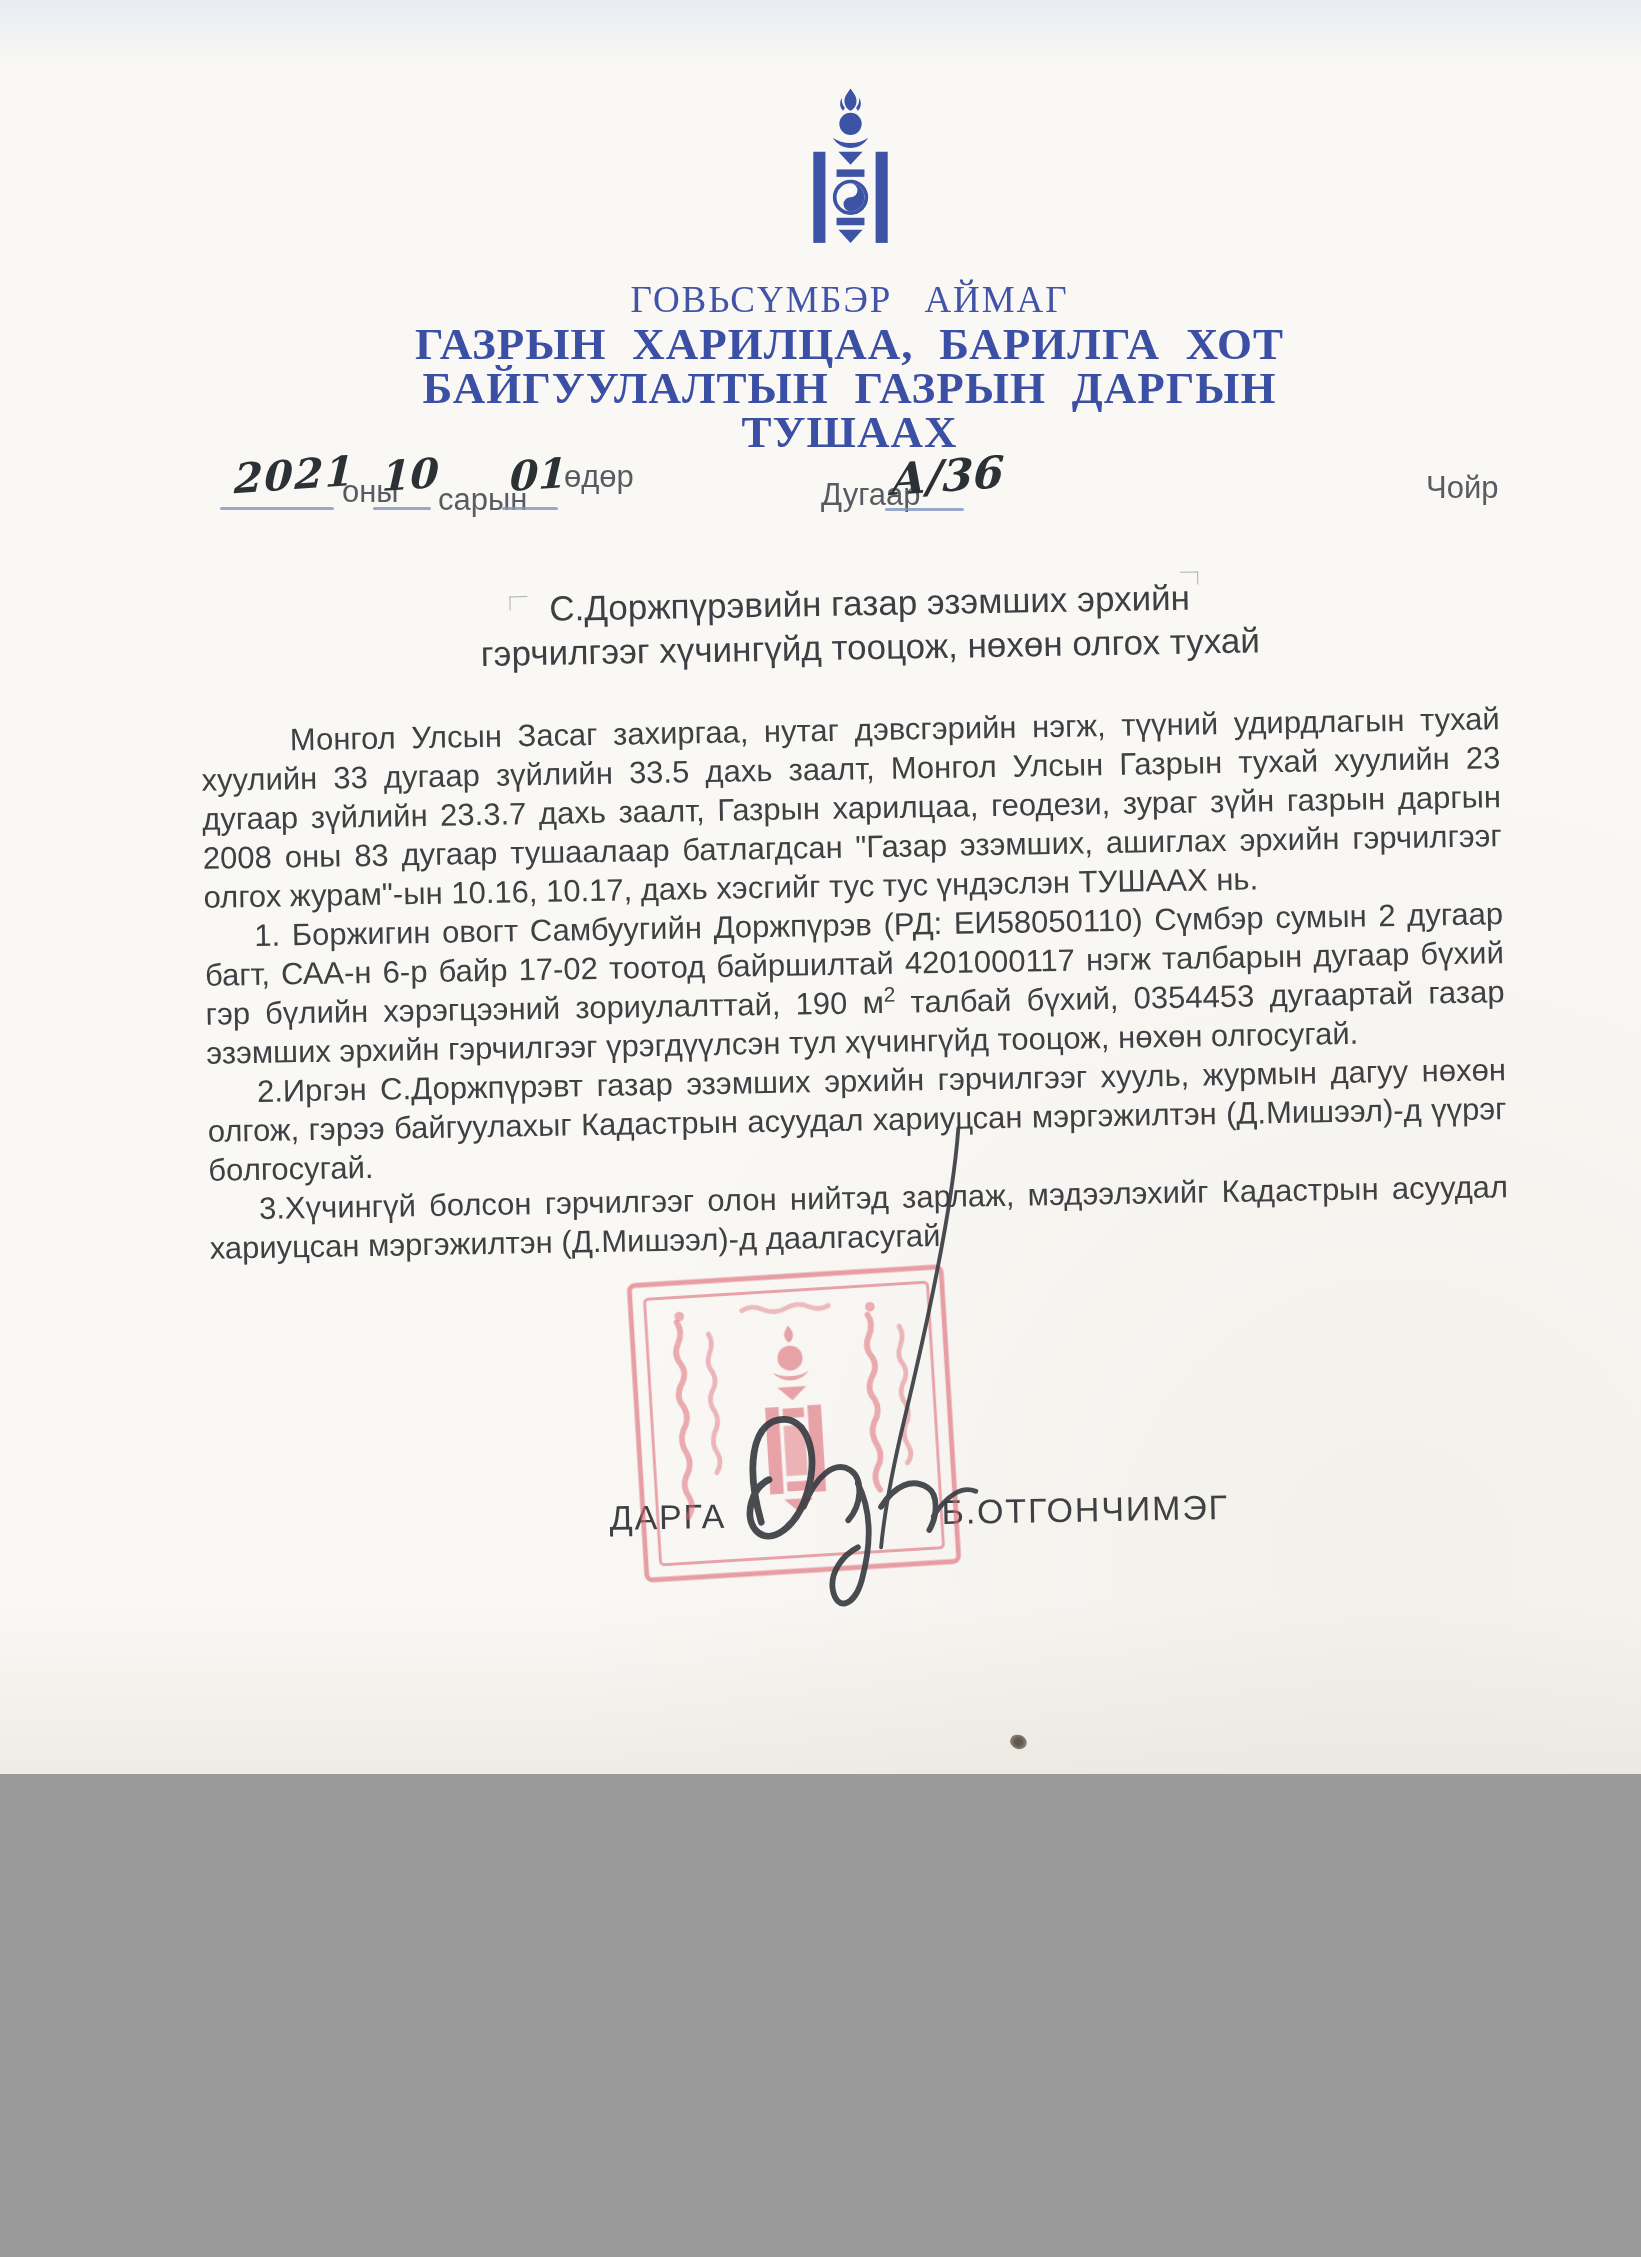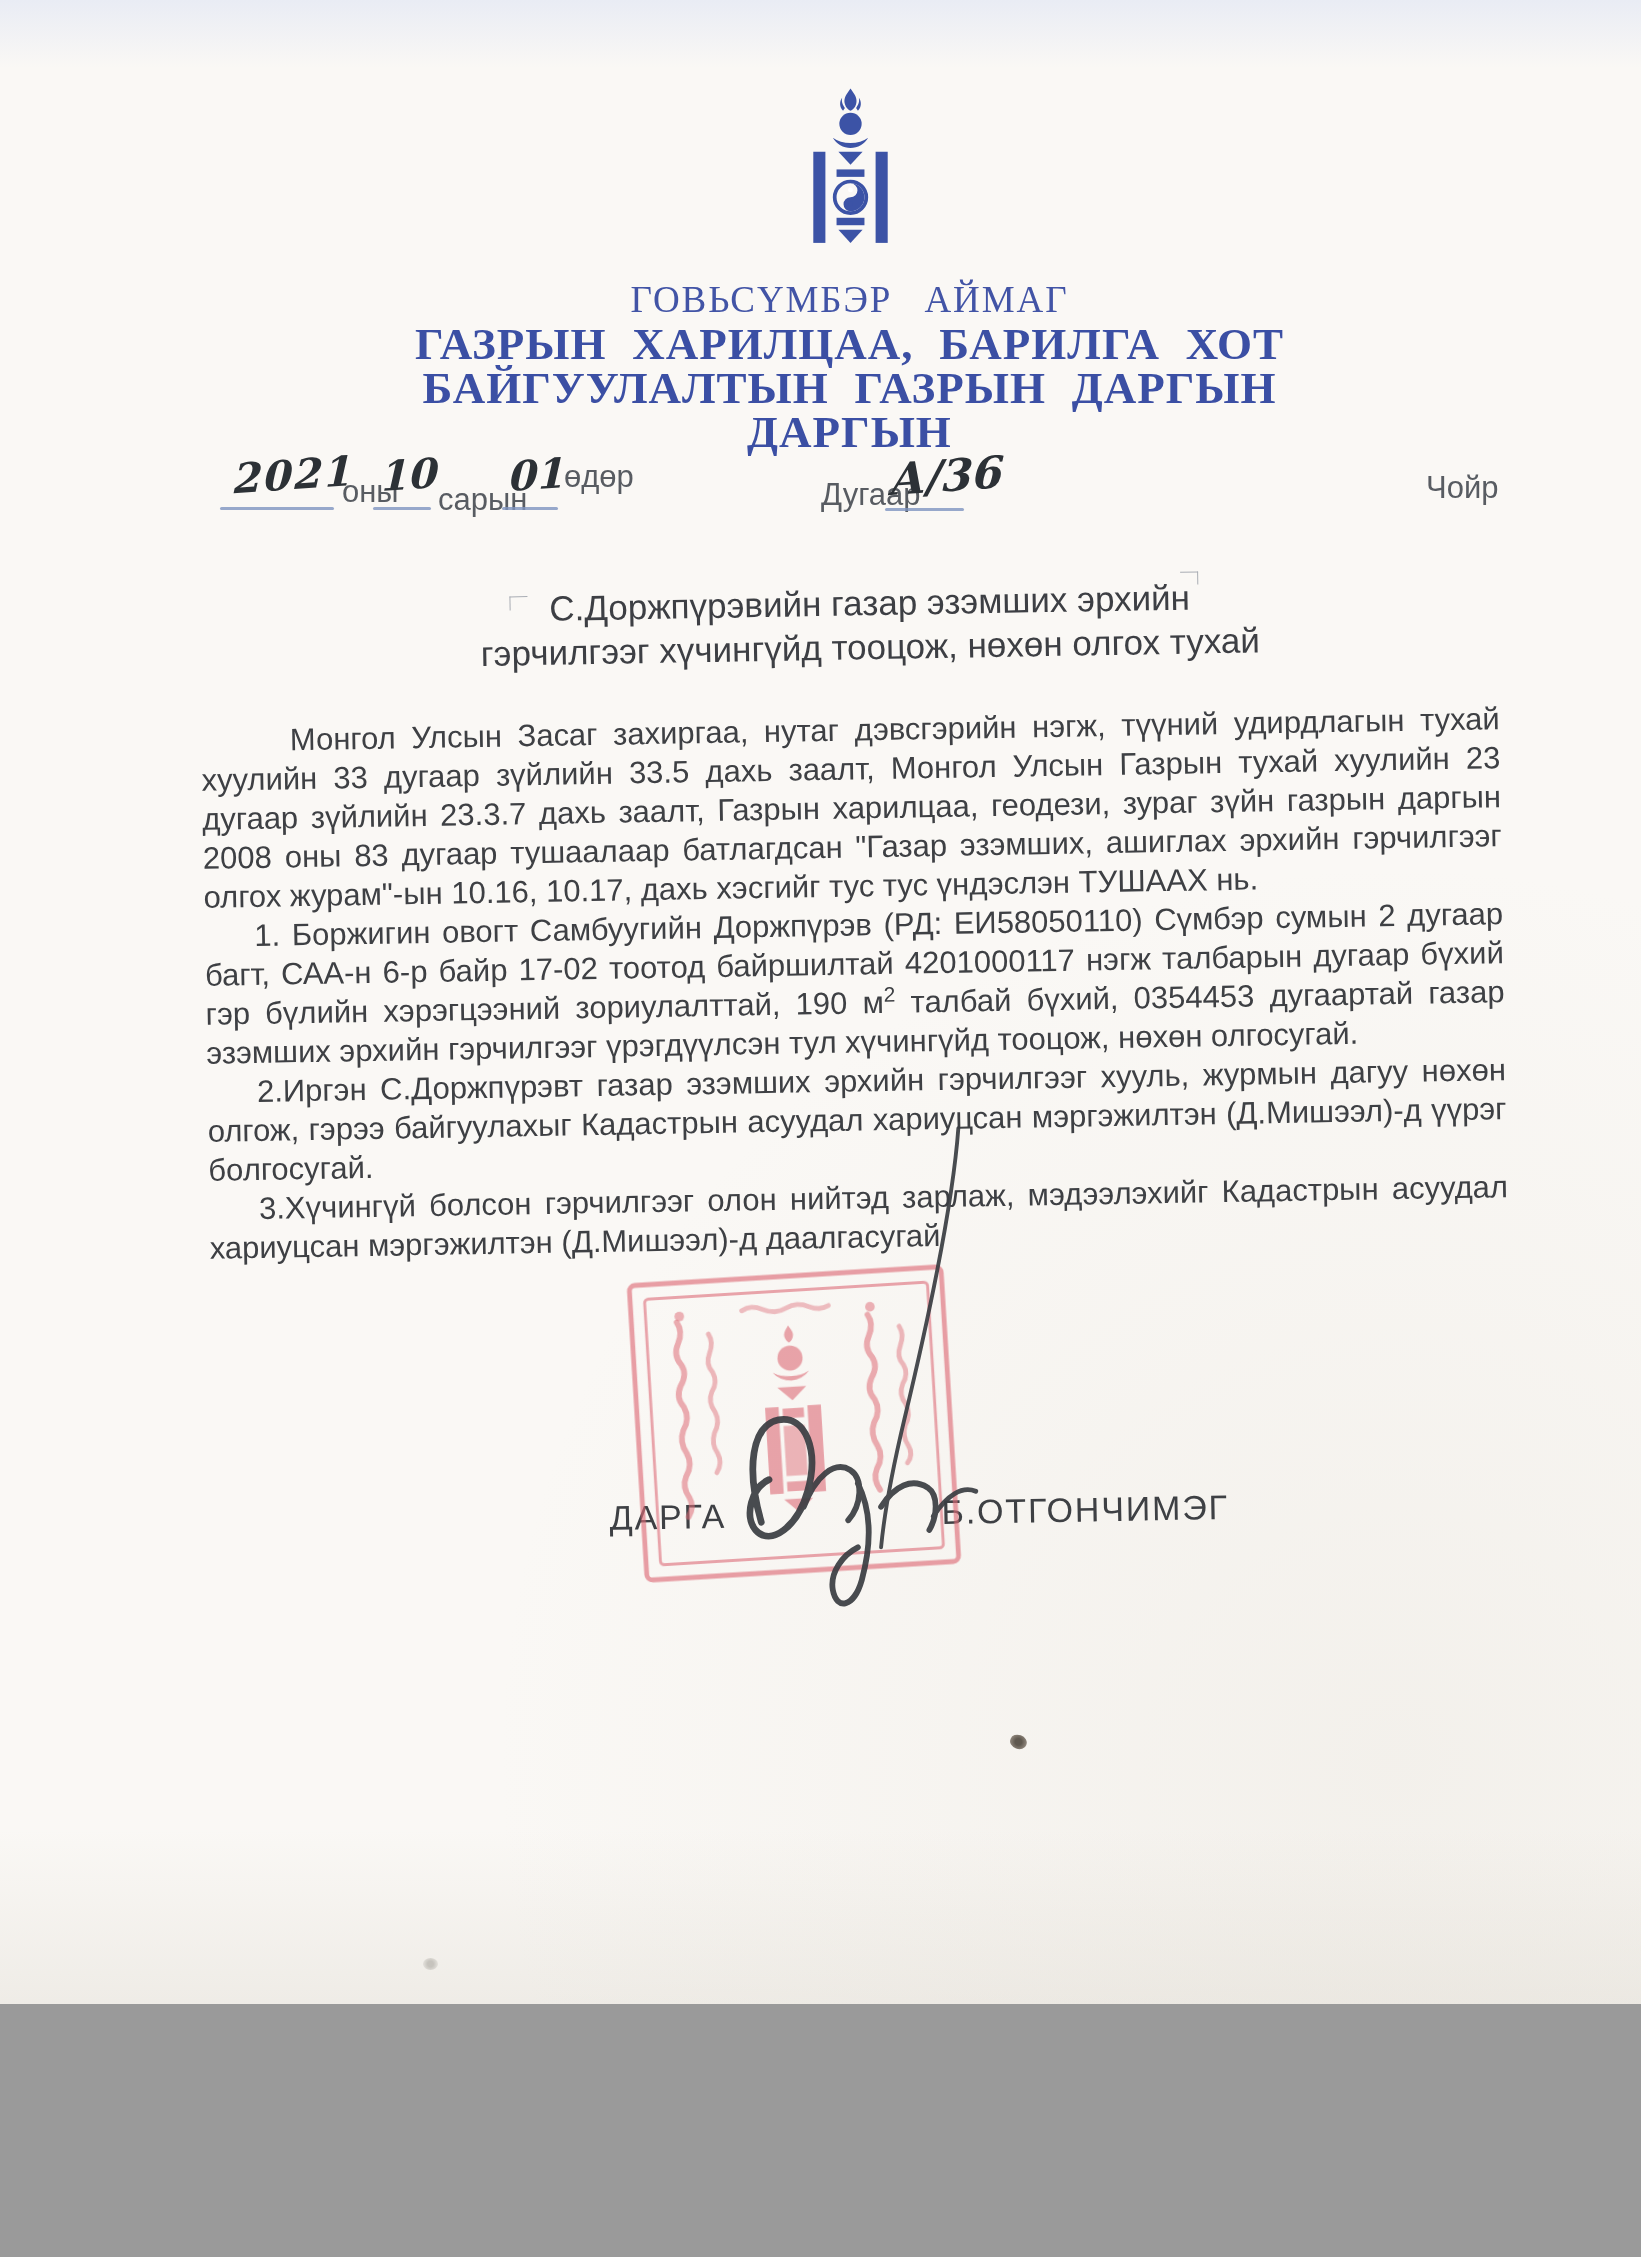--- a/index.html
+++ b/index.html
@@ -1,17 +1,17 @@
 <!DOCTYPE html>
 <html><head>
 <meta charset="utf-8">
 <style>
   html,body { margin:0; padding:0; background:#9a9a9a; }
   .page {
-    position:relative; width:1641px; height:2004px; margin:0 auto;
+    position:relative; width:1641px; height:1774px; margin:0 auto;
     background-color:#faf8f5;
     background-image:
       linear-gradient(180deg, #e9ecf4 0px, rgba(233,236,244,0) 68px),
       linear-gradient(0deg, rgba(213,208,197,0.30) 0px, rgba(213,208,197,0) 174px),
       radial-gradient(circle at 85% 88%, rgba(222,217,206,0.25), rgba(222,217,206,0) 40%);
     overflow:hidden;
     font-family:"Liberation Sans", sans-serif;
   }
 
   
@@ -121,21 +121,21 @@
 
       <rect x="10" y="70" width="13" height="98"></rect>
       <rect x="77" y="70" width="13" height="98"></rect>
     </g>
   </svg>
 
   <div class="org-name">ГОВЬСҮМБЭР АЙМАГ</div>
   <div class="doc-title">
     <div>ГАЗРЫН ХАРИЛЦАА, БАРИЛГА ХОТ</div>
     <div>БАЙГУУЛАЛТЫН ГАЗРЫН ДАРГЫН</div>
-    <div>ДАРГЫН</div>
+    <div>ТУШААХ</div>
   </div>
 
   <div class="date-area">
     <span class="pos hand" style="left:13.5px; top:-5.8px; font-size:41px; letter-spacing:1.9px;">2021</span>
     <div class="uline" style="left:0; top:50px; width:114px;"></div>
     <span class="pos lbl" style="left:122px; top:17.4px;">оны</span>
 
     <span class="pos hand" style="left:162px; top:-5.8px; font-size:41px;">10</span>
     <div class="uline" style="left:153px; top:50px; width:58px;"></div>
     <span class="pos lbl" style="left:218px; top:17.4px;margin-top:8px;">сарын</span>

